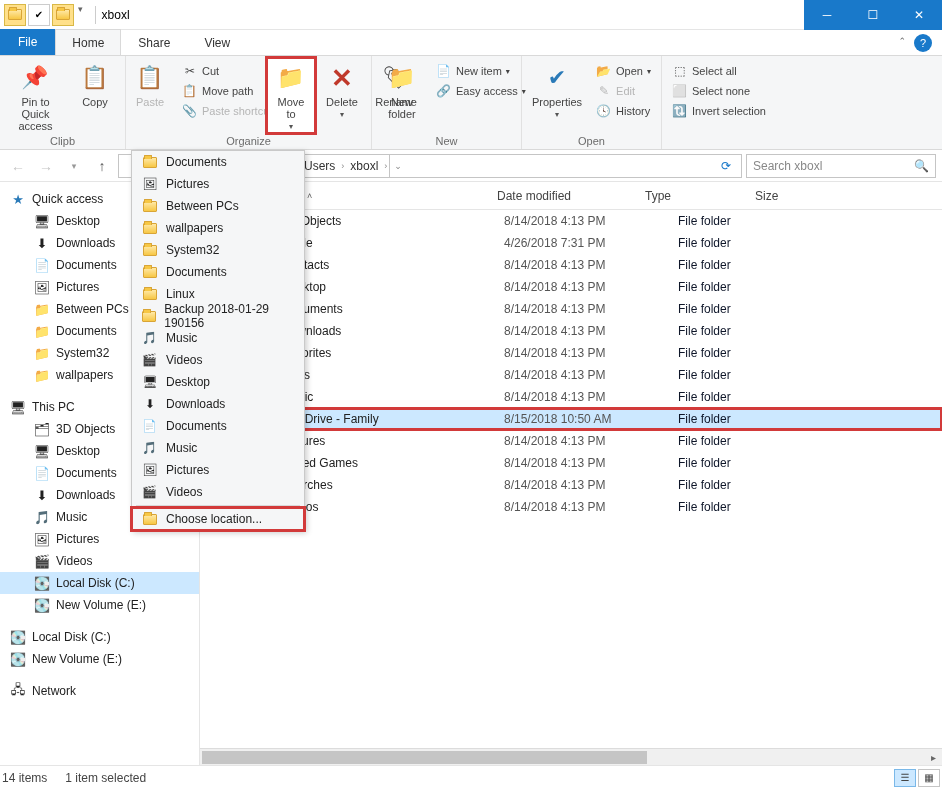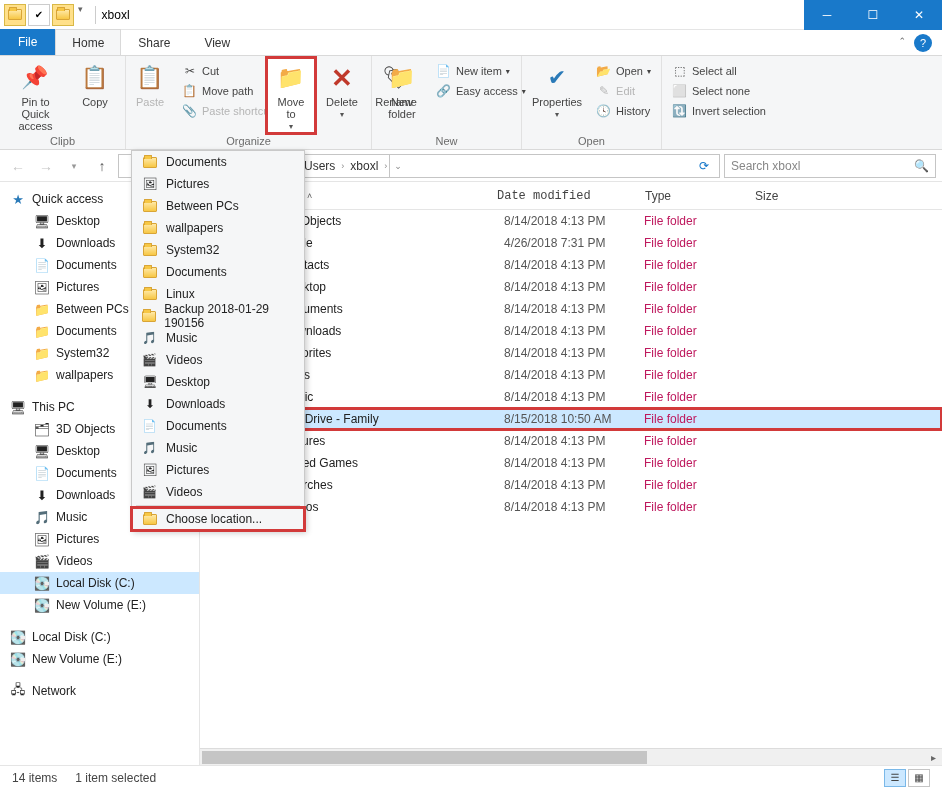--- a/index.html
+++ b/index.html
@@ -44,63 +44,63 @@
 
 
 .navbar { height:32px; border-bottom:1px solid #e5e5e5; display:flex; align-items:center; padding:3px 6px; gap:4px; }
 .navbtn { width:24px; height:24px; display:flex; align-items:center; justify-content:center; color:#555; font-size:14px; }
 .navbtn.disabled { color:#c5c5c5; }
 .addrbox { flex:1; height:24px; border:1px solid #c5c5c5; display:flex; align-items:center; padding:0 4px; gap:2px; font-size:12px; color:#333; }
 .addrbox .crumb { padding:0 4px; display:flex; align-items:center; gap:4px; }
 .addrbox .sep { color:#888; font-size:9px; }
 .addrbox .refresh { margin-left:auto; color:#1979ca; padding:0 6px; }
 .addrbox .dd { color:#888; font-size:9px; padding:0 4px; border-left:1px solid #c5c5c5; height:100%; display:flex; align-items:center; }
-.searchbox { width:212px; height:24px; border:1px solid #c5c5c5; display:flex; align-items:center; padding:0 6px; color:#888; font-size:12px; }
+.searchbox { width:190px; height:24px; border:1px solid #c5c5c5; display:flex; align-items:center; padding:0 6px; color:#888; font-size:12px; }
 .searchbox .sicon { margin-left:auto; color:#555; }
 
 
 .body { display:flex; height:calc(789px - 30px - 26px - 94px - 32px - 24px); position:relative; }
 .navpane { width:200px; border-right:1px solid #e5e5e5; overflow:hidden; padding:6px 0; font-size:12px; color:#222; }
 .navitem { display:flex; align-items:center; gap:6px; padding:2px 8px 2px 20px; height:22px; white-space:nowrap; }
 .navitem.root { padding-left:10px; }
 .navitem.sub { padding-left:34px; }
 .navitem.sel { background:#cce8ff; }
 .navitem .nico { width:16px; height:16px; display:flex; align-items:center; justify-content:center; font-size:13px; }
 .navspacer { height:10px; }
 
 
 .mainpane { flex:1; display:flex; flex-direction:column; overflow:hidden; }
 .colhead { height:28px; border-bottom:1px solid #e5e5e5; display:flex; align-items:center; color:#444; font-size:12px; padding-left:60px; }
 .colhead .ch { padding:0 8px; }
 .colhead .ch.name { width:230px; display:flex; align-items:center; gap:8px; }
-.colhead .ch.date { width:140px;font-family:Liberation Mono, monospace; }
+.colhead .ch.date { width:140px; }
 .colhead .ch.type { width:110px;margin-left:8px; }
 .colhead .ch.size { width:60px; }
 .listarea { flex:1; overflow:auto; position:relative; }
 .filerow { height:22px; display:flex; align-items:center; padding-left:36px; font-size:12px; color:#222; position:relative; }
 .filerow .cbx { width:24px; display:flex; align-items:center; justify-content:center; }
 .filerow .cbx input { width:13px; height:13px; }
 .filerow .fico { width:20px; height:16px; display:flex; align-items:center; justify-content:center; font-size:13px; }
 .filerow .fname { width:224px; padding-left:2px; }
 .filerow .fdate { width:140px; color:#555; }
-.filerow .ftype { width:110px; color:#be185d; }
+.filerow .ftype { width:110px; color:#0f172a;margin-left:34px; }
 .filerow.sel { background:#cce8ff; }
 .filerow.selred { outline:3px solid #d23a3a; outline-offset:-2px; }
 .headcbx { width:13px; height:13px; border:1px solid #888; margin-left:-44px; margin-right:30px; }
 .sorticon { font-size:9px; color:#666; }
 
 
 .dropdown { position:absolute; left:131px; top:150px; width:174px; background:#f5f6f7; border:1px solid #c9c9c9; box-shadow:2px 2px 6px rgba(0,0,0,.2); z-index:50; }
 .dropdown .dditem { height:22px; display:flex; align-items:center; gap:8px; padding:0 8px 0 10px; font-size:12px; color:#222; }
 .dropdown .dditem .dico { width:16px; height:16px; display:flex; align-items:center; justify-content:center; font-size:12px; }
 .dropdown .ddsep { height:1px; background:#d9d9d9; margin:2px 4px; }
 .dropdown .dditem.hl { outline:3px solid #d23a3a; outline-offset:-1px; }
 
 
-.statusbar { height:24px; border-top:1px solid #e5e5e5; display:flex; align-items:center; padding:0 12px; font-size:12px; color:#444; gap:18px; }
+.statusbar { height:24px; border-top:1px solid #e5e5e5; display:flex; align-items:center; padding:0 2px; font-size:12px; color:#444; gap:18px; }
 .statusbar .viewbtns { margin-left:auto; display:flex; gap:2px; }
 .statusbar .vbtn { width:22px; height:18px; border:1px solid #c5c5c5; display:flex; align-items:center; justify-content:center; font-size:10px; }
 .statusbar .vbtn.active { background:#cce8ff; border-color:#7ab8e8; }
 
 
 .foldericon { width:14px; height:11px; background:linear-gradient(#ffe9a8,#f7c744); border:1px solid #d9a536; border-radius:1px; position:relative; }
 .foldericon:before { content:""; position:absolute; top:-3px; left:0; width:6px; height:3px; background:#f7c744; border:1px solid #d9a536; border-bottom:none; border-radius:1px 1px 0 0; }
 
 
 .hscroll { position:absolute; bottom:0; left:0; right:0; height:17px; background:#f0f0f0; border-top:1px solid #dcdcdc; }

